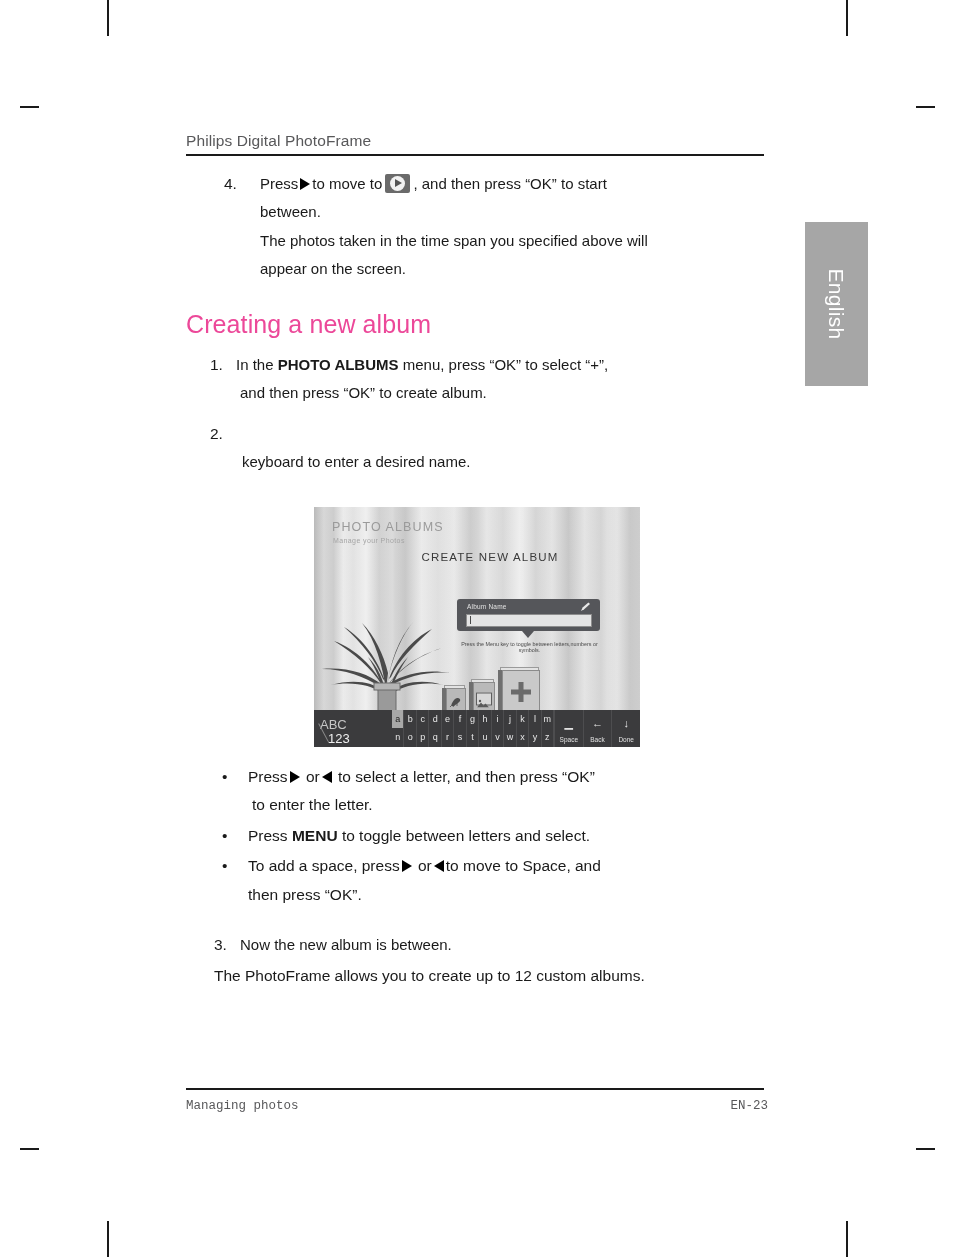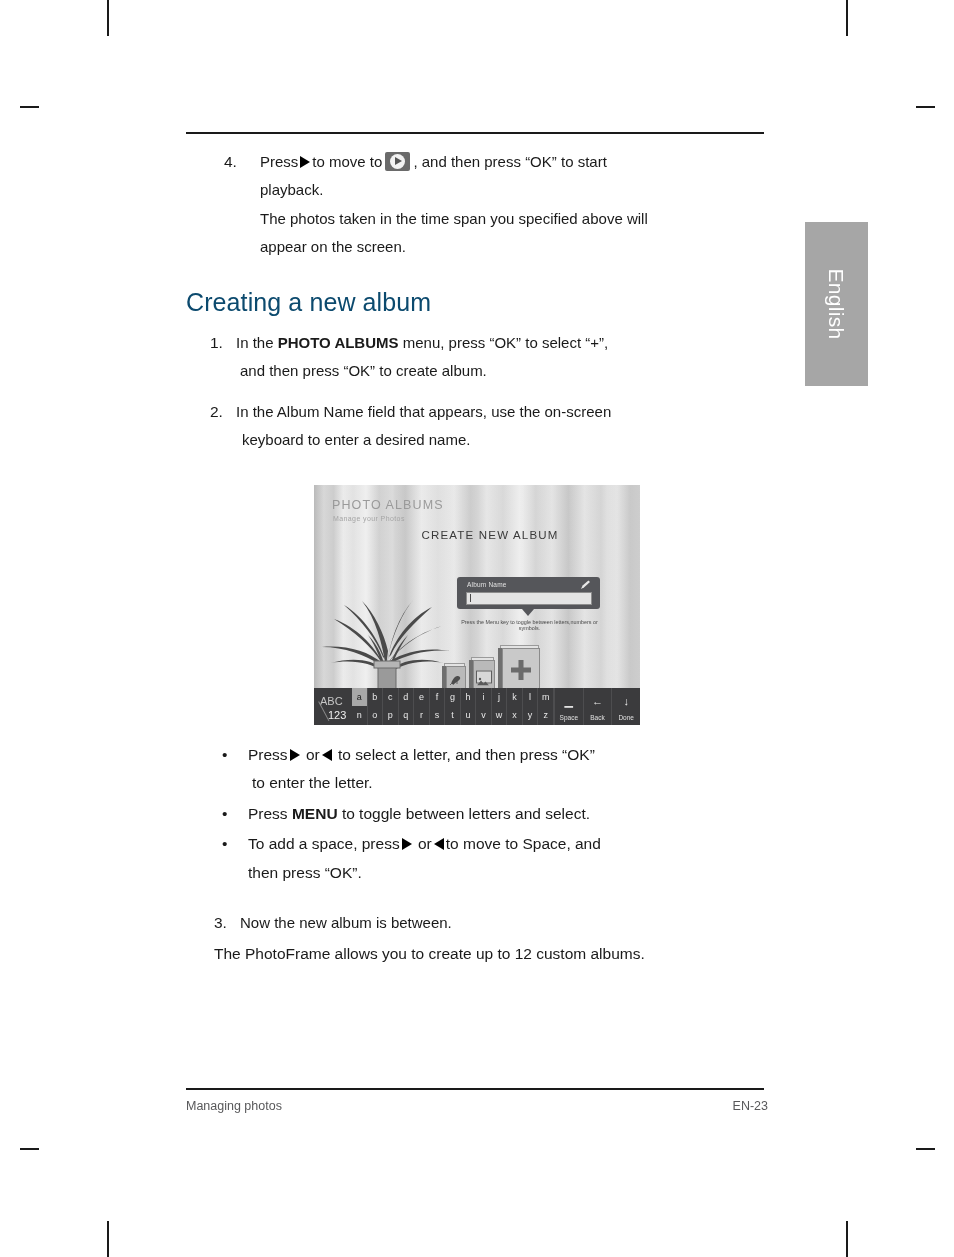--- a/index.html
+++ b/index.html
@@ -112,21 +112,21 @@
     left: 10px; top: 5.5px;
     width: 0; height: 0;
     border-left: 7px solid #555;
     border-top: 4.5px solid transparent;
     border-bottom: 4.5px solid transparent;
   }
 
   
   .section-heading {
     font-size: 25px;
-    color: #0c4a6e;
+    color: #ec4899;
     margin: 26px 0 6px 0;
     letter-spacing: .1px;
     font-weight: normal;
   }
 
   .num-list { margin-top: 12px; }
   .num-item {
     display: flex;
     margin-top: 12px;
   }
@@ -257,21 +257,21 @@
   }
 
   
   .pf-kb {
     position: absolute; left: 0; right: 0; bottom: 0;
     height: 37px; background: #3b3b3d;
     display: flex; align-items: stretch;
   }
   .kb-toggle {
     position: relative; width: 38px;
-    color: #c6c6c6; font-size: 11px;
+    color: #c6c6c6; font-size: 13px; padding-left: 40px;
   }
   .kb-abc { position: absolute; left: 6px; top: 7px; }
   .kb-123 { position: absolute; left: 14px; top: 21px; color: #efefef; text-align: center; }
   .kb-slash {
     position: absolute; left: 8px; top: 7px;
     width: 22px; height: 22px;
     border-left: 1px solid #8b8b8b;
     transform: rotate(-28deg);
   }
   .kb-grid { flex: 1 1 auto; display: flex; flex-direction: column; }
@@ -316,69 +316,70 @@
   
   .footer {
     position: absolute;
     left: 186px; top: 1088px;
     width: 582px;
   }
   .footer-rule { height: 1.6px; background: #1a1a1a; width: 578px; }
   .footer-row {
     display: flex; justify-content: space-between;
     padding-top: 9px;
-    font-size: 12.5px; color: #58585a;
+    font-size: 12.5px; color: #58585a; font-family: Liberation Mono, monospace;
   }
 </style>
 </head>
 <body>
 
 <div class="crop crop-v cm-tl-v"></div>
 <div class="crop crop-h cm-tl-h"></div>
 <div class="crop crop-v cm-tr-v"></div>
 <div class="crop crop-h cm-tr-h"></div>
 <div class="crop crop-h cm-bl-h"></div>
 <div class="crop crop-v cm-bl-v"></div>
 <div class="crop crop-h cm-br-h"></div>
 <div class="crop crop-v cm-br-v"></div>
 
 <div class="lang-tab">
   <span class="lang-text">English</span>
 </div>
 
 <div class="page">
 
+  <div class="header-title">Philips Digital PhotoFrame</div>
   <div class="header-rule"></div>
 
   <div class="list-item step4">
     <div class="li-num">4.</div>
     <div class="li-body">
       <span>Press</span><span class="tri-r"></span><span>to move to</span><span class="play-chip"></span><span>, and then press “OK”  to start</span><br>
-      <span>playback.</span><br>
+      <span>between.</span><br>
       <span>The photos taken in the time span you specified above will</span><br>
       <span>appear on the screen.</span>
     </div>
   </div>
 
   <h2 class="section-heading">Creating a new album</h2>
 
   <div class="num-list">
 
     <div class="num-item">
       <div class="li-num">1.</div>
       <div class="li-body">
         <span>In the </span><span class="bold">PHOTO ALBUMS</span><span> menu, press “OK” to select “+”,</span><br>
         <span style="margin-left:4px">and then press “OK” to create album.</span>
       </div>
     </div>
 
     <div class="num-item">
       <div class="li-num">2.</div>
       <div class="li-body">
-        <span>In the Album Name field that appears, use the on-screen</span><br>
+        <br>
         <span style="margin-left:6px">keyboard to enter a desired name.</span>
       </div>
     </div>
 
   </div>
 
   <div class="pf-wrap">
     <div class="pf">
 
       <div class="pf-curtain"></div>

